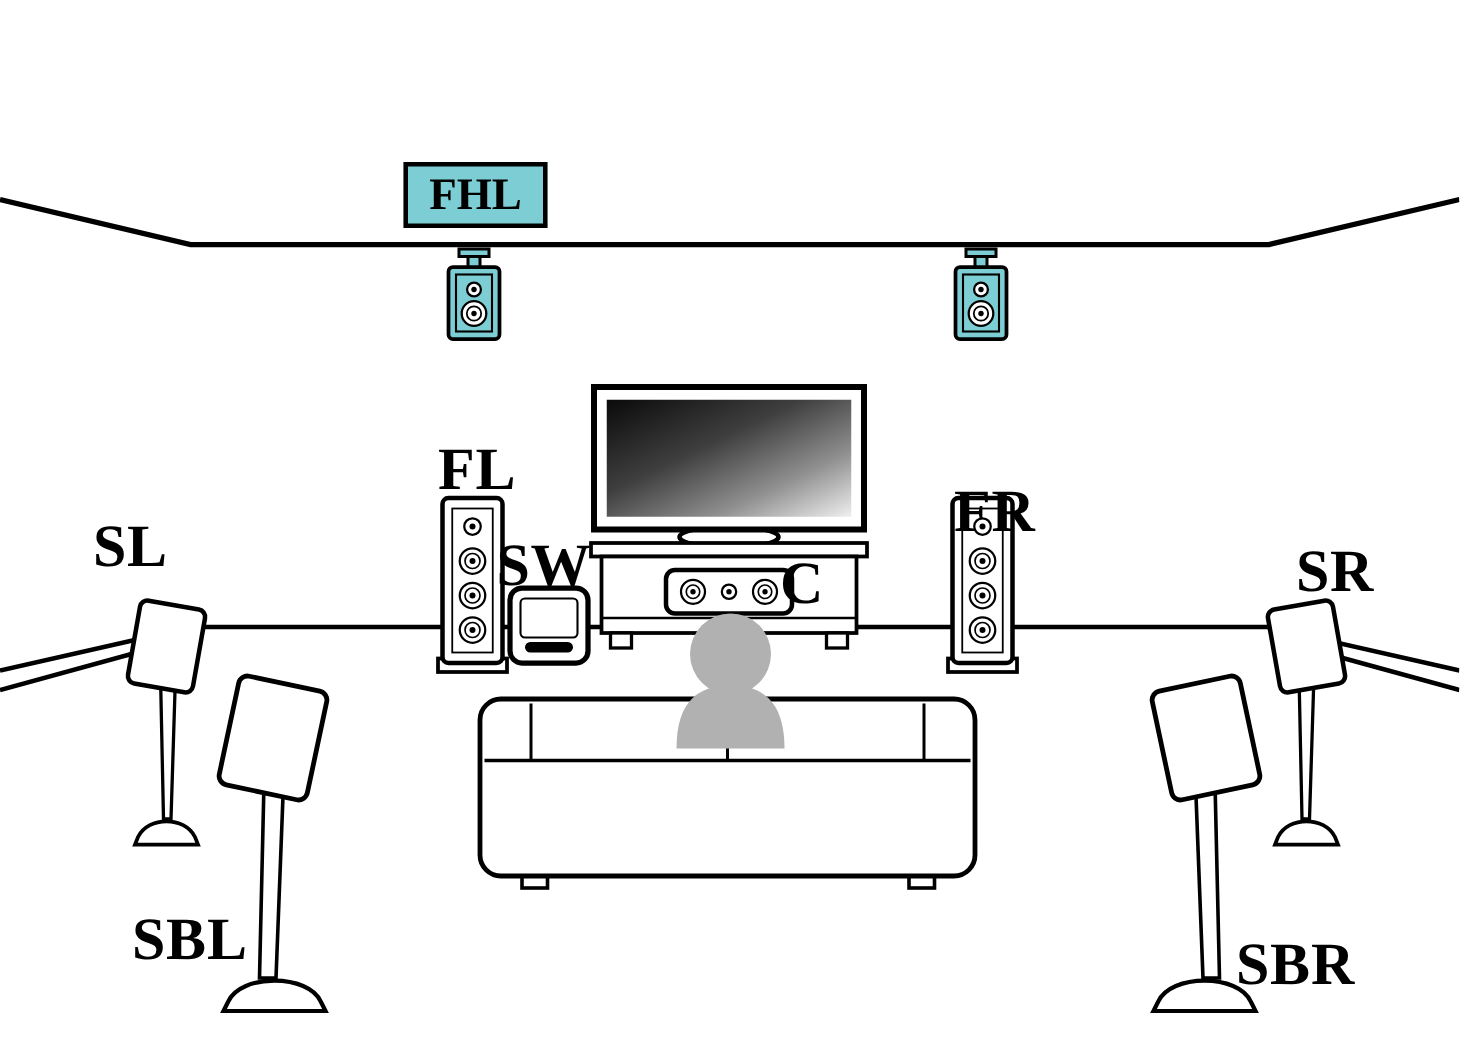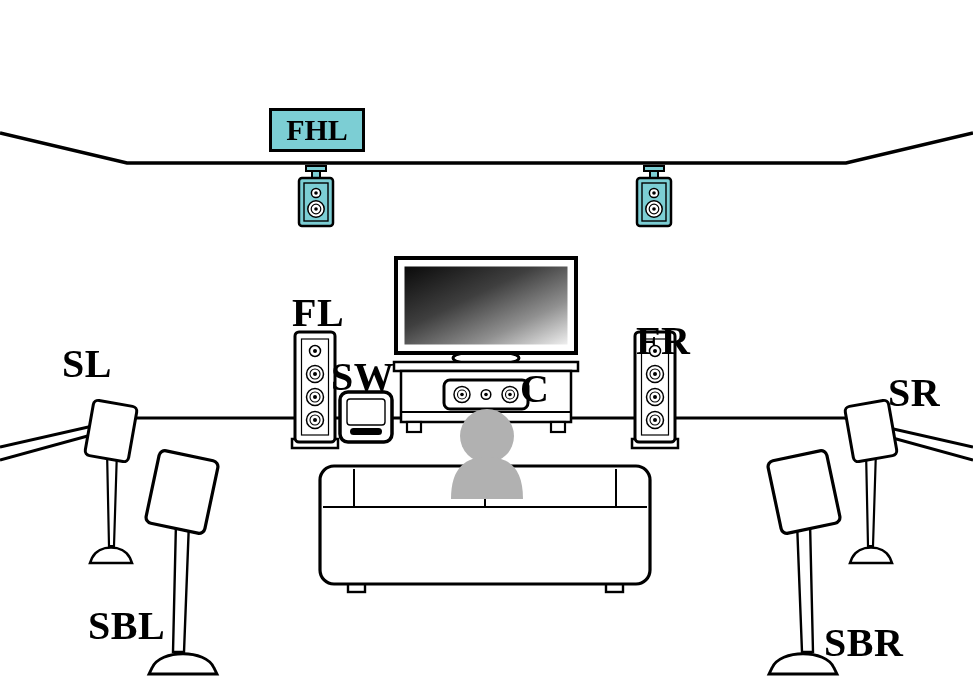--- a/index.html
+++ b/index.html
@@ -172,16 +172,16 @@
     </g>
   </svg>
 
   <div class="label accent-box" style="left:269px; top:108px;">FHL</div>
 
   <div class="label plain-label" style="left:292px; top:293px;">FL</div>
   <div class="label plain-label" style="left:636px; top:293px;margin-top:28px;">FR</div>
   <div class="label plain-label" style="left:331px; top:357px;">SW</div>
   <div class="label plain-label" style="left:520px; top:369px;">C</div>
   <div class="label plain-label" style="left:62px; top:344px;">SL</div>
-  <div class="label plain-label" style="left:888px; top:361px;margin-top:12px;">SR</div>
+  <div class="label plain-label" style="left:864px; top:361px;">SR</div>
   <div class="label plain-label" style="left:88px; top:606px;">SBL</div>
   <div class="label plain-label" style="left:824px; top:609px;margin-top:14px;">SBR</div>
 </div>
 
 </body></html>

